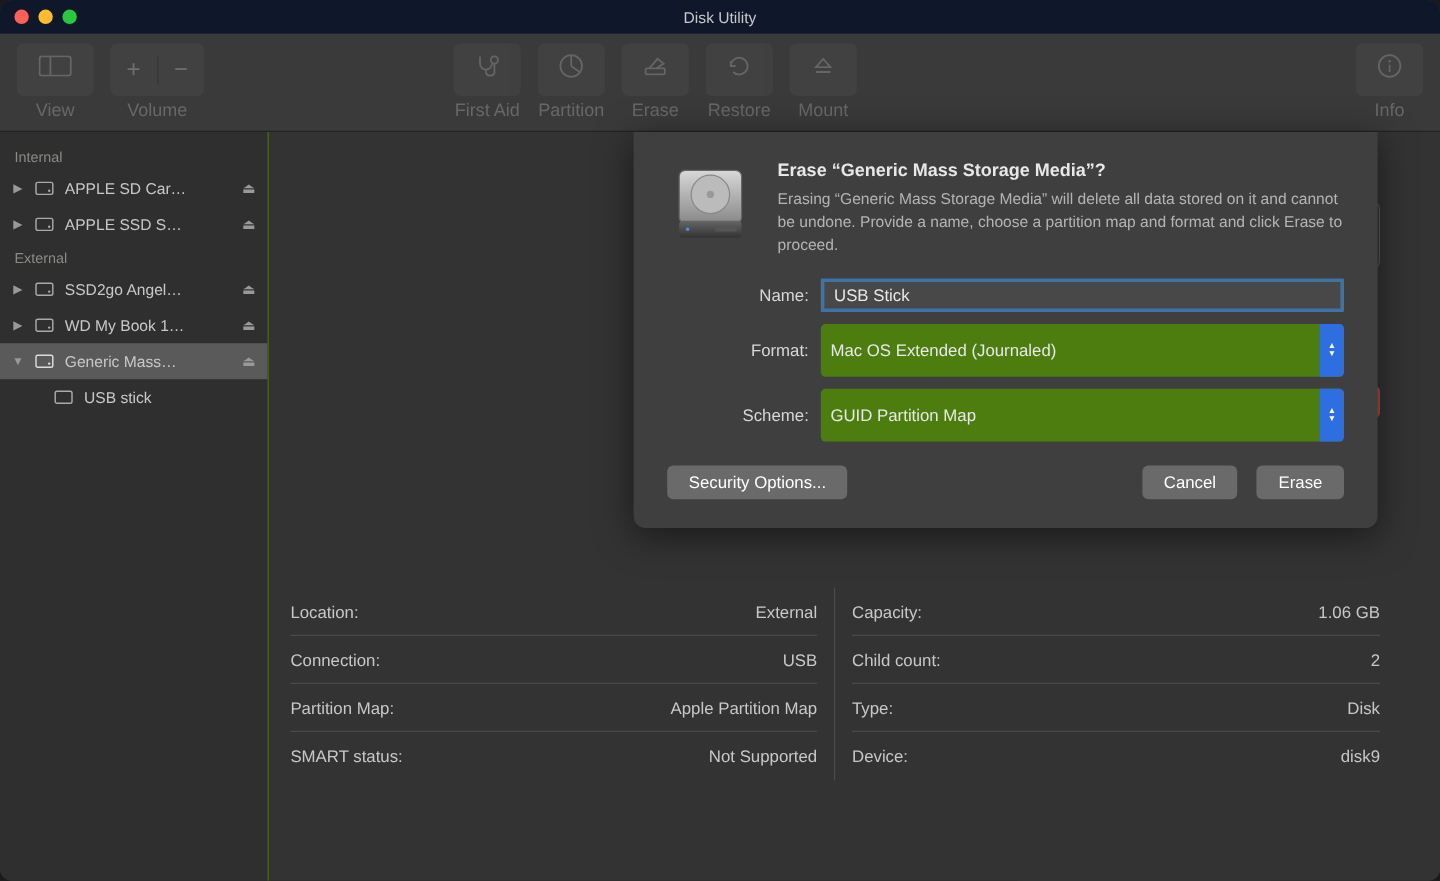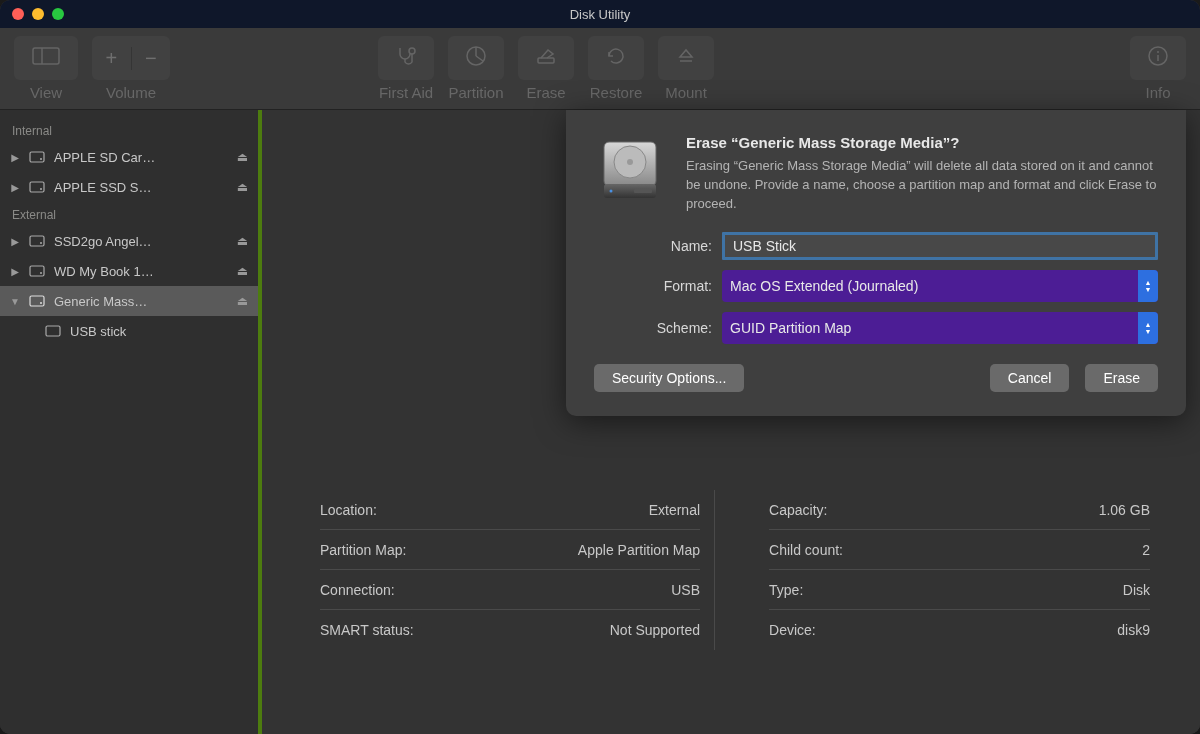--- a/index.html
+++ b/index.html
@@ -25,58 +25,58 @@
   .tb-volume .half { flex:1; display:flex; align-items:center; justify-content:center; }
   .tb-volume .half:first-child { border-right: 1px solid #2f2f2f; }
   .tb-action { width: 56px; }
   .toolbar-center { display: flex; gap: 14px; margin-left: auto; margin-right: auto; }
   .toolbar-left { display: flex; gap: 14px; }
   .toolbar-right { margin-left: auto; text-align: right; }
   .icon-glyph { color: #b0b0b0; font-size: 20px; }
 
   
   .content { display: flex; height: calc(100% - 110px); }
-  .sidebar { width: 262px; background: #2f2f2f; border-right: 4px solid #4d7c0f; padding-top: 8px; overflow: hidden; }
+  .sidebar { width: 224px; background: #2f2f2f; border-right: 1px solid #4d7c0f; padding-top: 8px; overflow: hidden; }
   .main { flex: 1; background: #333333; position: relative; }
 
   .sb-heading { color: #8a8a87; font-size: 12px; padding: 6px 12px 4px 12px; }
   .sb-item { display: flex; align-items: center; height: 30px; padding: 0 10px; color: #c8c8c8; font-size: 13px; gap: 8px; }
   .sb-item.selected { background: #5a5a5a; }
   .sb-item.child { padding-left: 44px; }
   .disclosure { width: 10px; color: #999; font-size: 10px; display:inline-block; text-align:center; }
   .disk-icon { width: 18px; height: 18px; display:inline-flex; align-items:center; justify-content:center; }
   .disk-icon svg { display:block; }
   .sb-text { flex: 1; overflow: hidden; text-overflow: ellipsis; white-space: nowrap; }
   .eject { color: #999; font-size: 12px; }
 
   
   .size-box { position: absolute; top: 58px; right: 50px; width: 164px; height: 56px; border: 1px solid #5a5a5a; border-radius: 6px; display: flex; align-items: center; justify-content: center; color: #d8d8d8; font-size: 21px; }
   .usage-bar { position: absolute; top: 212px; right: 50px; width: 200px; height: 26px; background: #b8443f; border-radius: 4px; }
 
   
   .details { position: absolute; left: 18px; right: 50px; top: 380px; display: flex; }
-  .details-col { width: 50%; margin-left: 40px; }
+  .details-col { width: 50%; }
   .details-col:first-child { border-right: 1px solid #4a4a4a; padding-right: 14px; }
   .details-col:last-child { padding-left: 14px; }
   .details-row { display: flex; justify-content: space-between; color: #c8c8c8; font-size: 14px; border-bottom: 1px solid #4a4a4a; height: 40px; align-items:center; }
   .details-row:last-child { border-bottom: none; }
   .drow-label { color: #c8c8c8; }
   .drow-value { color: #c8c8c8; }
 
   
   .dialog { position: absolute; top: 0; left: 304px; width: 620px; background: #3f3f3f; padding: 24px 28px 24px 28px; border-bottom-left-radius: 10px; border-bottom-right-radius: 10px; box-shadow: 0 6px 30px rgba(0,0,0,0.5); }
   .dialog-head { display: flex; gap: 20px; margin-bottom: 18px; }
   .dialog-icon { width: 72px; height: 72px; flex-shrink: 0; }
   .dialog-title { color: #e8e8e8; font-size: 15px; font-weight: 600; margin-bottom: 6px; }
   .dialog-desc { color: #b4b4b4; font-size: 13px; line-height: 1.45; }
 
   .form-row { display: flex; align-items: center; margin-bottom: 10px; }
   .form-label { width: 128px; text-align: right; color: #d8d8d8; font-size: 14px; padding-right: 10px; }
   .form-input { flex: 1; height: 28px; background: #484848; border: 3px solid #3f73a5; color: #e8e8e8; font-size: 14px; padding: 0 8px; outline: none; border-radius: 1px; }
-  .form-select { flex: 1; height: 32px; background: #4c1d95; color: #e8e8e8; font-size: 14px; padding: 0 8px; border-radius: 4px; display:flex; align-items:center; position:relative; }
+  .form-select { flex: 1; height: 44px; background: #4d7c0f; color: #e8e8e8; font-size: 14px; padding: 0 8px; border-radius: 4px; display:flex; align-items:center; position:relative; }
   .select-chevrons { position:absolute; right:0; top:0; bottom:0; width:20px; background:#2d6fe0; border-top-right-radius:4px; border-bottom-right-radius:4px; display:flex; flex-direction:column; align-items:center; justify-content:center; color:#fff; font-size:7px; line-height:7px; }
 
   .button-row { display:flex; margin-top: 20px; gap: 16px; }
   .btn { height: 28px; padding: 0 18px; background: #6a6a6a; color: #ffffff; font-size: 14px; border-radius: 5px; display:flex; align-items:center; justify-content:center; border:none; cursor:pointer; }
   .btn.security { }
   .button-row .spacer { flex:1; }
 </style>
 </head>
 <body>
 
@@ -270,26 +270,26 @@
       </div>
       <div class="usage-bar"></div>
 
       <div class="details">
         <div class="details-col">
           <div class="details-row">
             <span class="drow-label">Location:</span>
             <span class="drow-value">External</span>
           </div>
           <div class="details-row">
+            <span class="drow-label">Connection:</span>
+            <span class="drow-value">USB</span>
+          </div>
+          <div class="details-row">
             <span class="drow-label">Partition Map:</span>
             <span class="drow-value">Apple Partition Map</span>
-          </div>
-          <div class="details-row">
-            <span class="drow-label">Connection:</span>
-            <span class="drow-value">USB</span>
           </div>
           <div class="details-row">
             <span class="drow-label">SMART status:</span>
             <span class="drow-value">Not Supported</span>
           </div>
         </div>
         <div class="details-col">
           <div class="details-row">
             <span class="drow-label">Capacity:</span>
             <span class="drow-value">1.06 GB</span>

